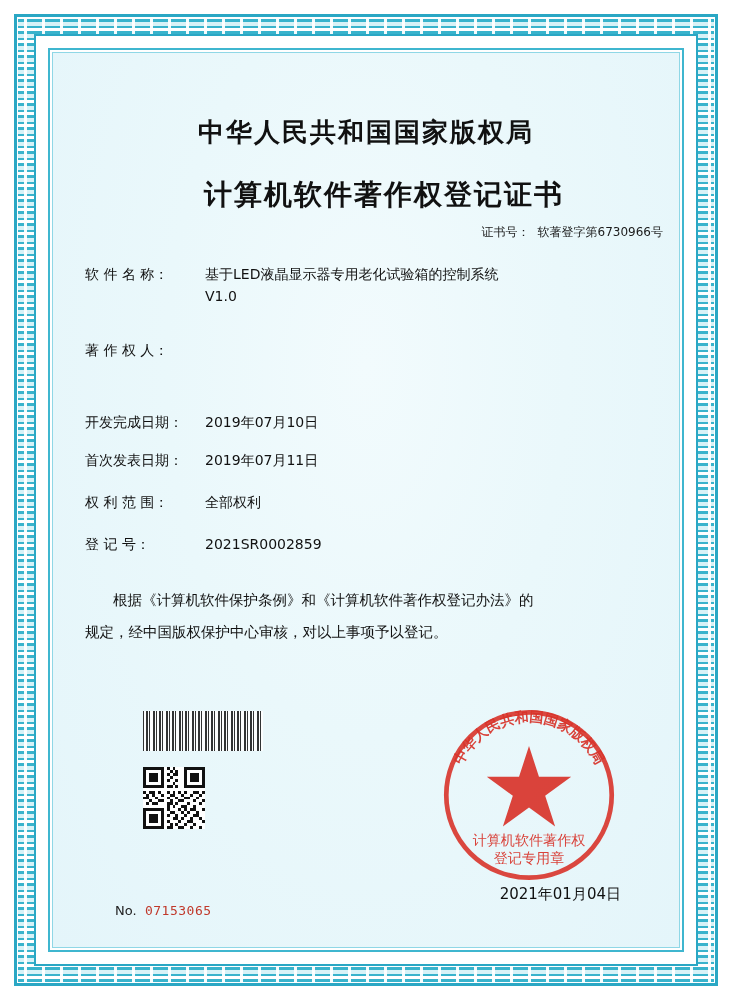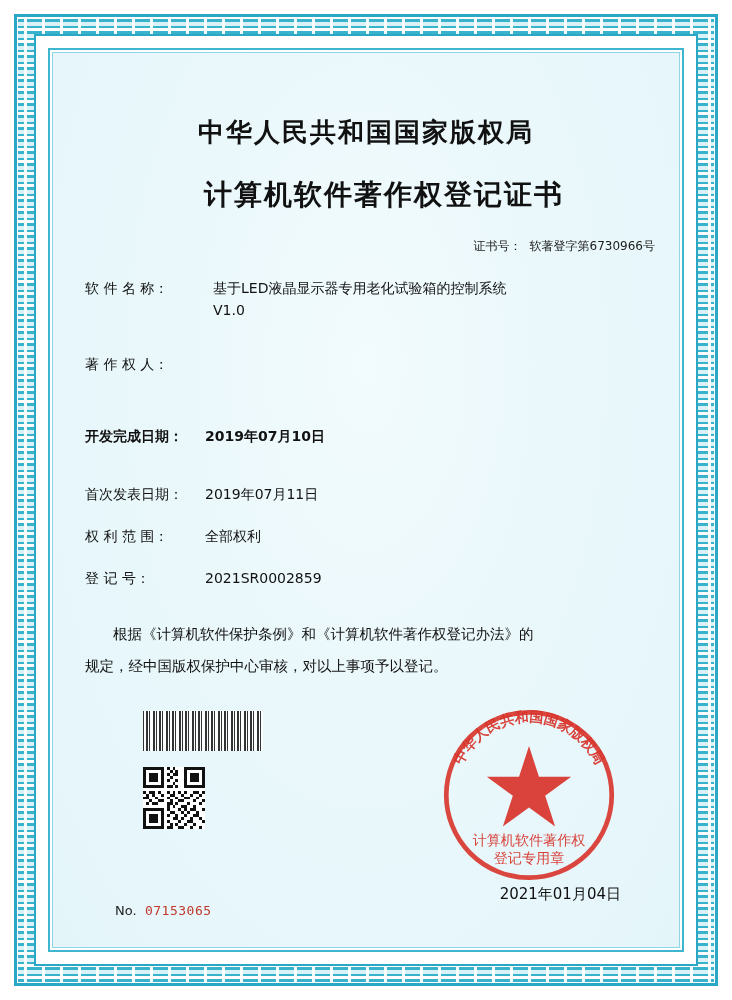--- a/index.html
+++ b/index.html
@@ -133,22 +133,22 @@
     color: #111111;
     margin-top: 26px;
     font-family: "DejaVu Serif", serif;
     padding-left: 36px;
   }
 
   .cert-no {
     text-align: right;
     font-size: 12px;
     color: #1a1a1a;
-    margin-top: 24px;
-    padding-right: 24px;
+    margin-top: 10px;
+    padding-right: 16px;
     font-family: "DejaVu Sans", sans-serif;
   }
   .cert-no .cn-label { letter-spacing: 0px; }
   .cert-no .cn-value { margin-left: 8px; }
 
   
   .fields {
     margin-top: 22px;
     padding-left: 32px;
     padding-right: 20px;
@@ -275,36 +275,36 @@
 
     <div class="title-main">中华人民共和国国家版权局</div>
     <div class="title-sub">计算机软件著作权登记证书</div>
 
     <div class="cert-no">
       <span class="cn-label">证书号：</span><span class="cn-value">软著登字第6730966号</span>
     </div>
 
     <div class="fields">
 
-      <div class="field-row" style="margin-top:6px;gap:8px;">
+      <div class="field-row" style="margin-top:6px;">
         <div class="field-label">软 件 名 称：</div>
         <div class="field-value">基于LED液晶显示器专用老化试验箱的控制系统
 V1.0</div>
       </div>
 
       <div class="gap-lg"></div>
 
       <div class="field-row">
         <div class="field-label">著 作 权 人：</div>
       </div>
 
       <div class="gap-lg"></div>
       <div class="gap-md"></div>
 
-      <div class="field-row" style="margin-bottom:36px;font-weight:bold;">
+      <div class="field-row" style="margin-bottom:16px;">
         <div class="field-label">开发完成日期：</div>
         <div class="field-value">2019年07月10日</div>
       </div>
 
       <div class="field-row" style="margin-bottom:20px;">
         <div class="field-label">首次发表日期：</div>
         <div class="field-value">2019年07月11日</div>
       </div>
 
 

